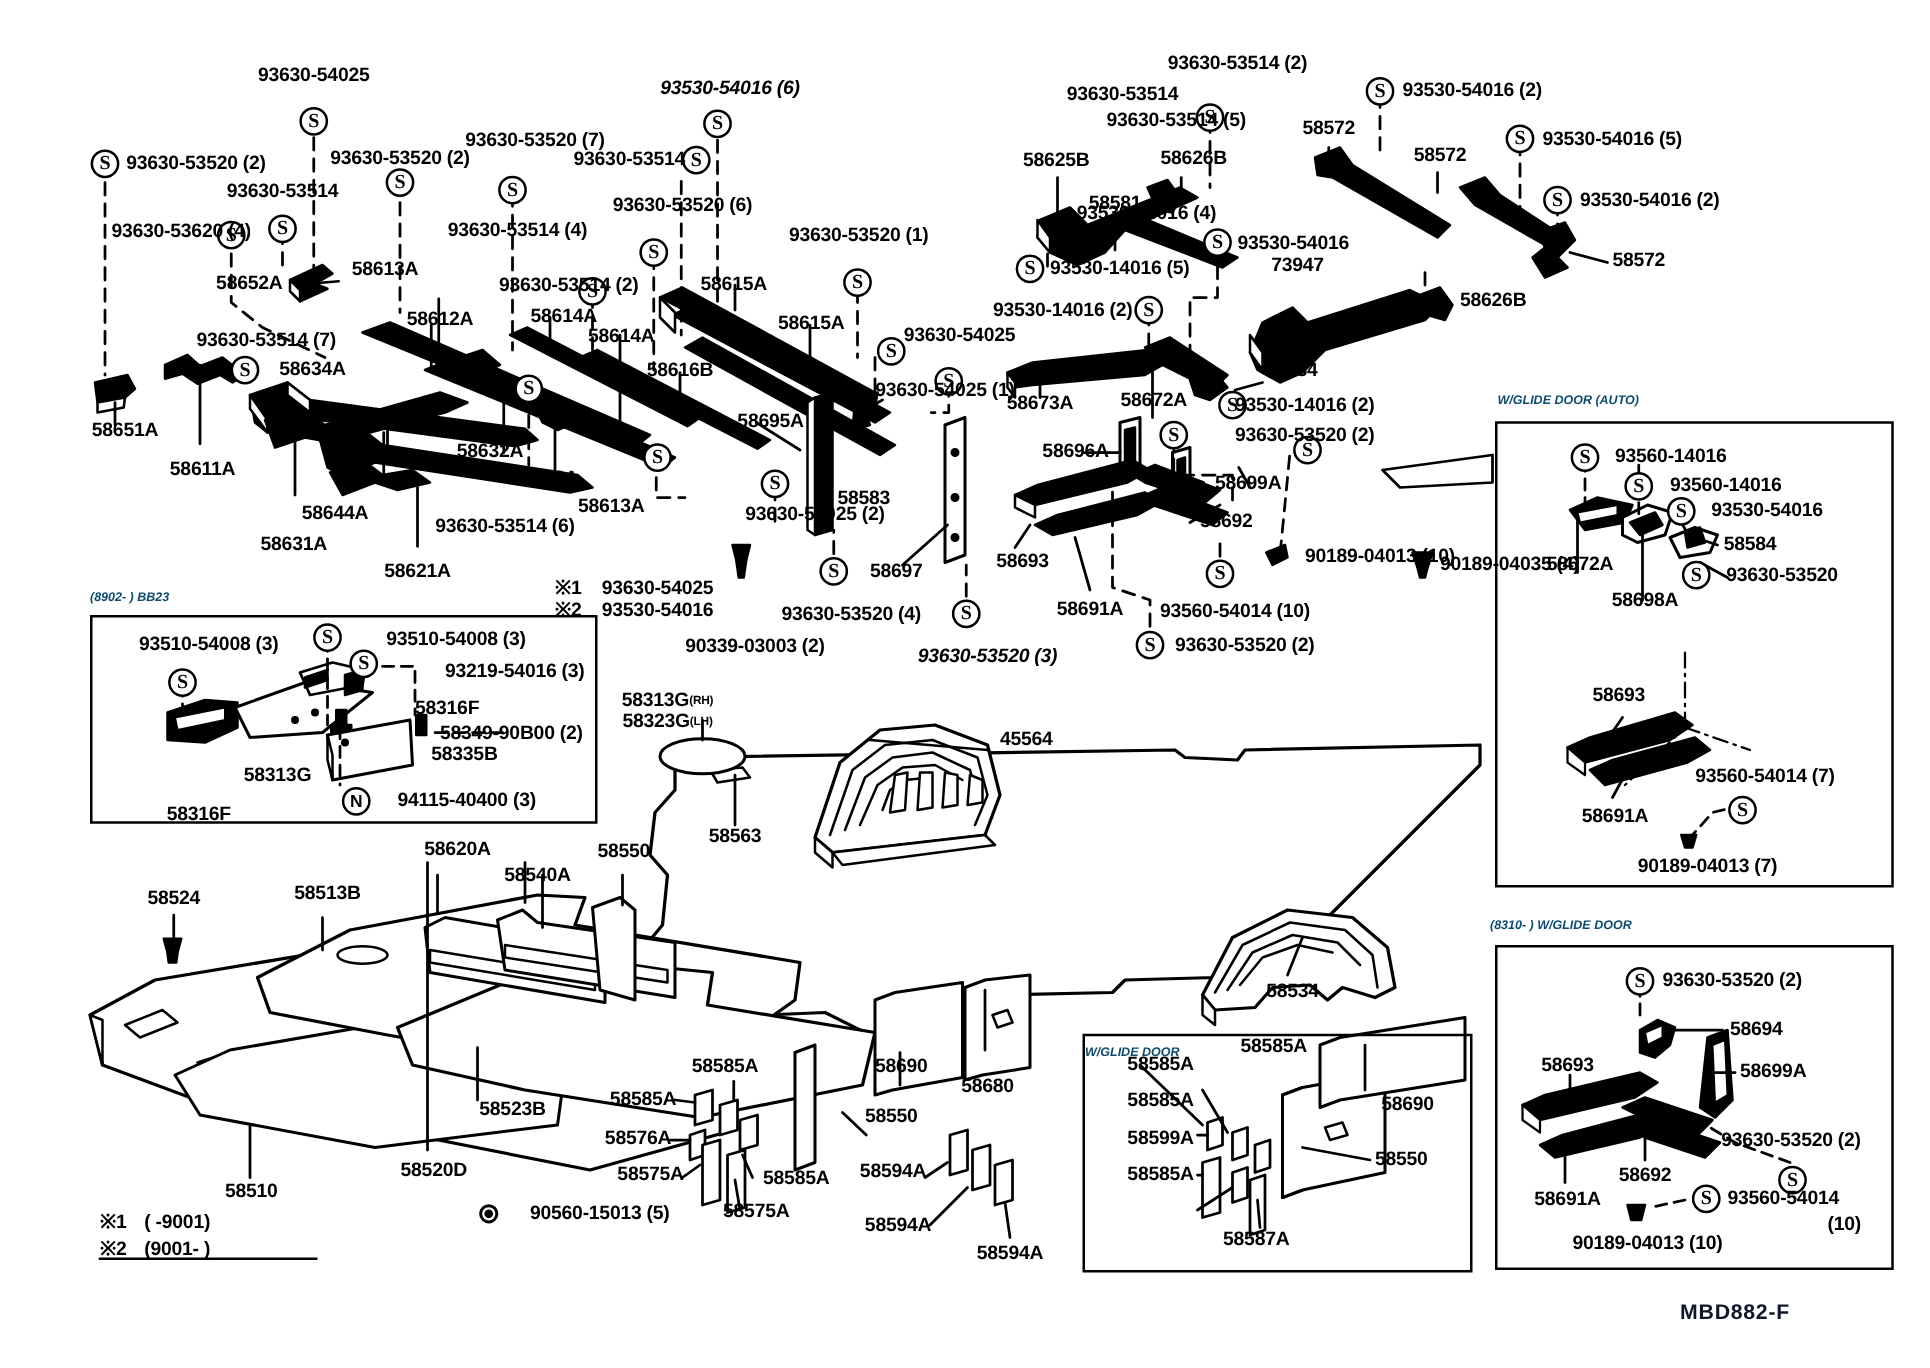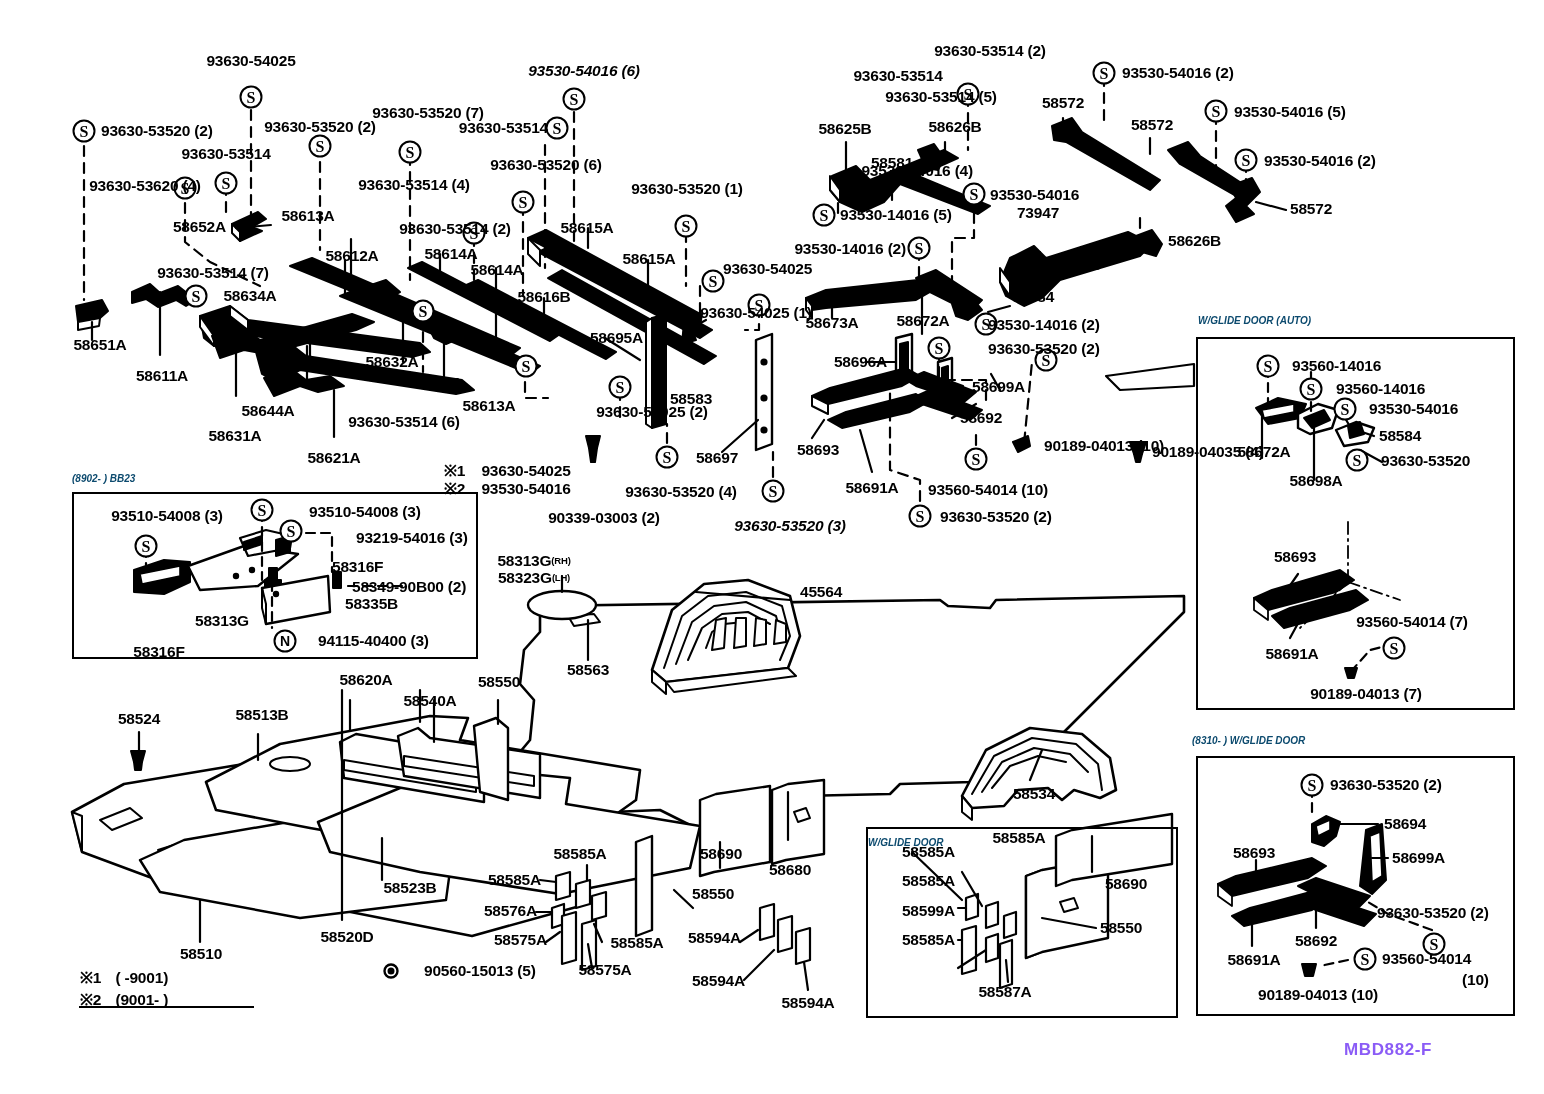--- a/index.html
+++ b/index.html
@@ -68,21 +68,21 @@
   }
   .legendRule {
     position: absolute;
     border-bottom: 2.4px solid #000;
   }
   .wm {
     position: absolute;
     font-weight: bold;
     font-size: 17px;
     letter-spacing: 0.6px;
-    color: #8b5cf6;
+    color: #0f172a;
   }
   .sup { font-size: 9.5px; vertical-align: 2px; }
 </style>
 </head>
 <body>
 
 <div id="stage">
 
   <svg id="art" viewBox="0 0 1544 1094">
     <g fill="none" stroke="#000" stroke-width="2" stroke-linejoin="round" stroke-linecap="round">

